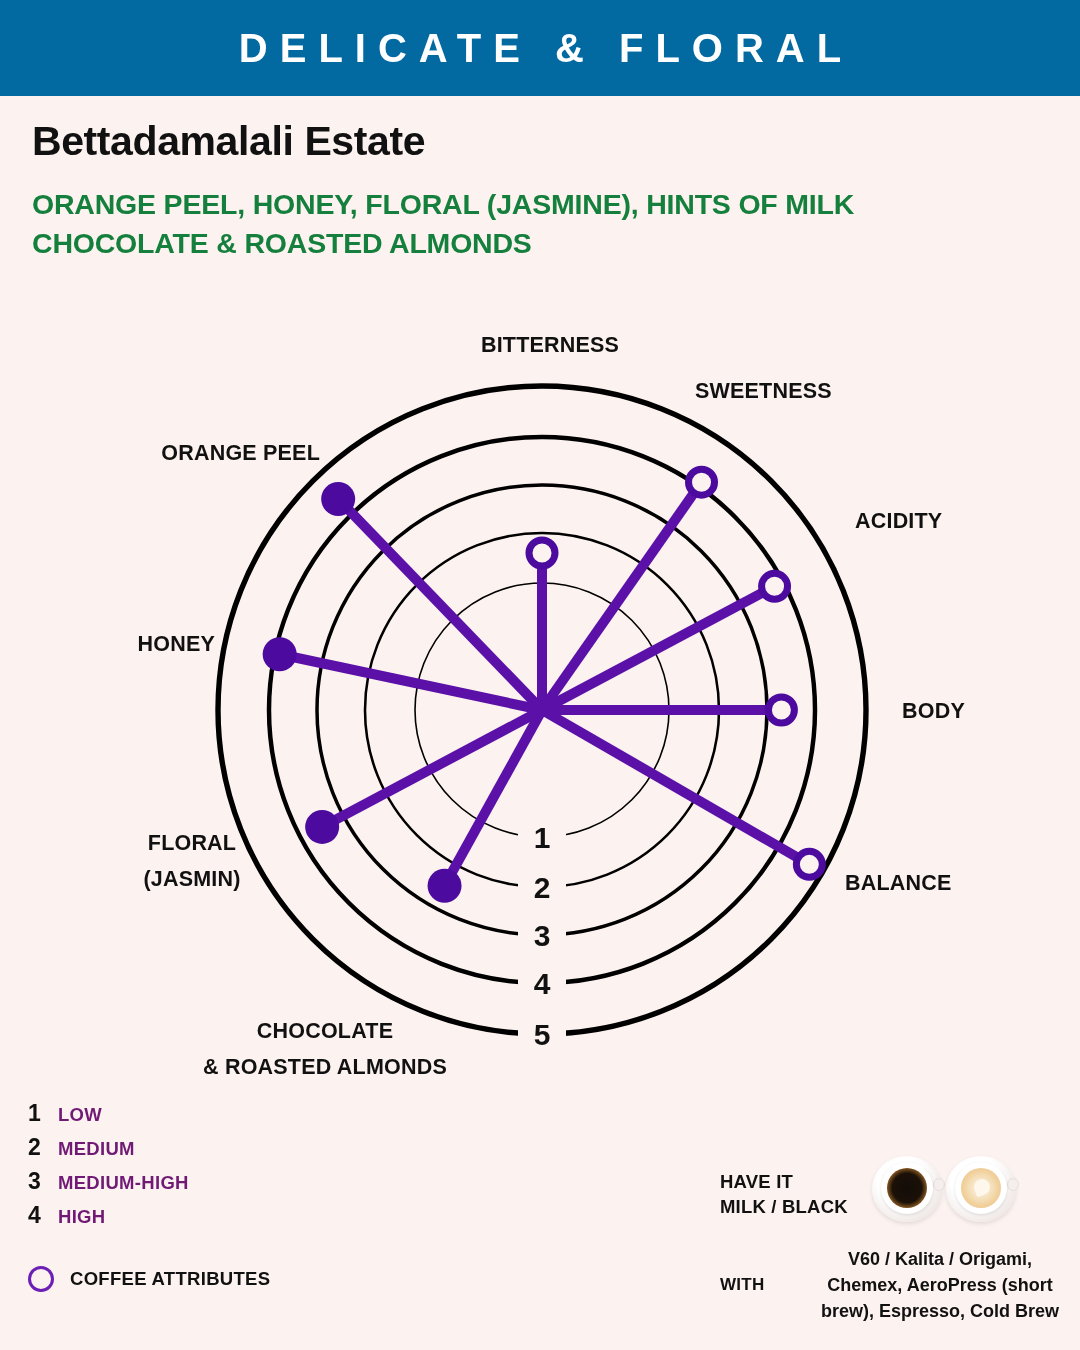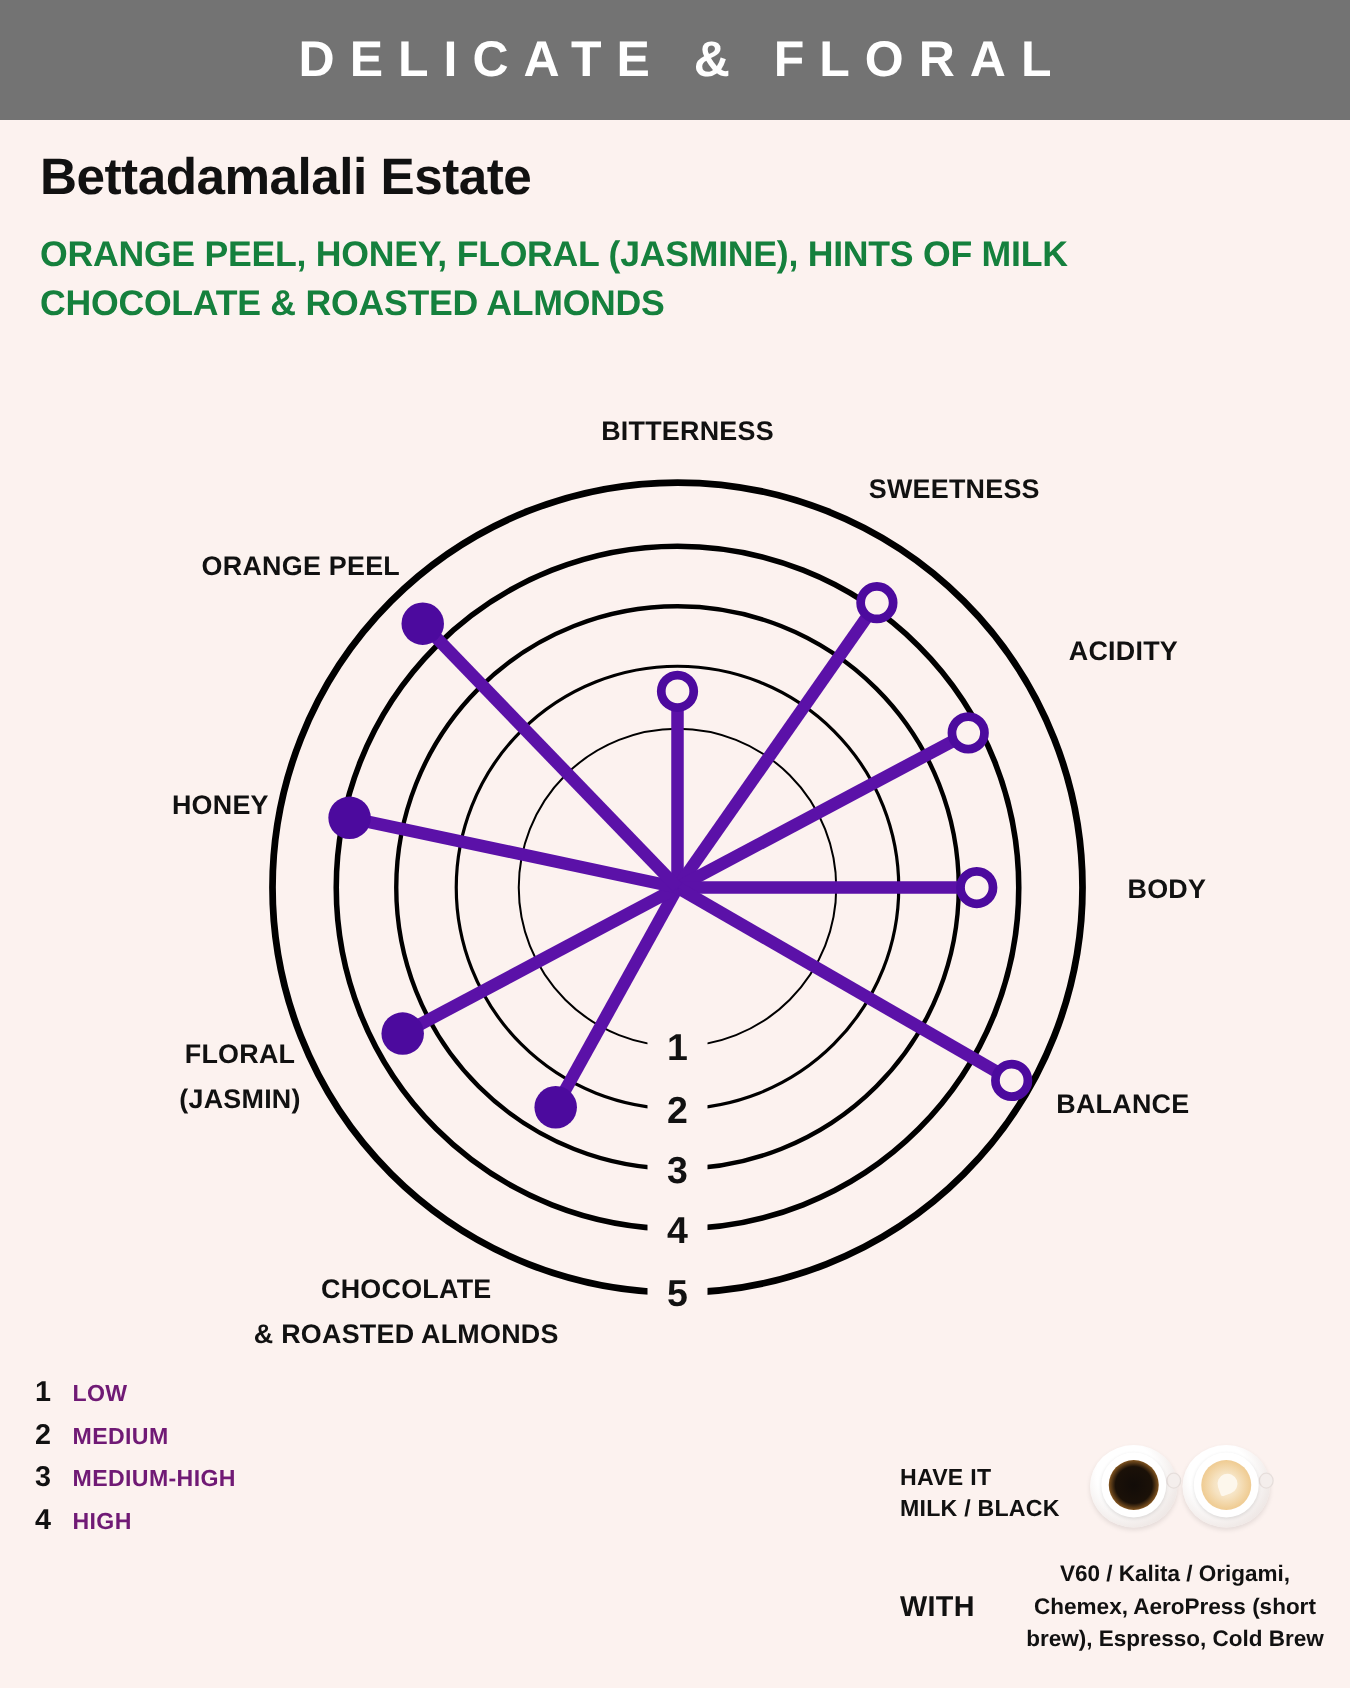--- a/index.html
+++ b/index.html
@@ -8,21 +8,21 @@
     background:#FCF2EF;
     font-family:"Liberation Sans", sans-serif;
     color:#111111;
     position:relative;
     overflow:hidden;
   }
 
   
   #banner {
     position:absolute; left:0; top:0; width:1080px; height:96px;
-    background:#737373;
+    background:#0369a1;
     display:flex; align-items:center; justify-content:center;
   }
   #banner-title {
     color:#FFFFFF;
     font-size:40px;
     font-weight:700;
     letter-spacing:12px;
     text-indent:12px;
     white-space:nowrap;
   }
@@ -105,21 +105,21 @@
   }
   .latte-art {
     position:absolute; left:30px; top:27px; width:16px; height:16px;
     border-radius:50% 50% 50% 10%;
     background:#FDF7EC;
     transform:rotate(-20deg);
   }
 
   #with-row { display:flex; align-items:center; margin-top:20px; }
   #with-label {
-    font-size:23px; font-weight:700; letter-spacing:0.3px; color:#111;
+    font-size:17px; font-weight:700; letter-spacing:0.3px; color:#111;
     width:100px; flex:none;
   }
   #brew-methods {
     font-size:18px; font-weight:700; line-height:1.45; color:#111;
     text-align:center; width:240px;
   }
 </style>
 </head>
 <body>
 
@@ -204,20 +204,24 @@
     <span class="num">3</span>
     <span class="lab">MEDIUM-HIGH</span>
   </div>
   <div class="scale-row">
     <span class="num">4</span>
     <span class="lab">HIGH</span>
   </div>
 </div>
 
 <div id="legend-keys">
+  <div class="key-row">
+    <span class="key-swatch hollow"></span>
+    <span class="key-label">COFFEE ATTRIBUTES</span>
+  </div>
 </div>
 
 <div id="serve-block">
   <div id="have-it-row">
     <div id="have-it-text">
       <div>HAVE IT</div>
       <div>MILK / BLACK</div>
     </div>
     <div id="cups">
       <div class="cup">

